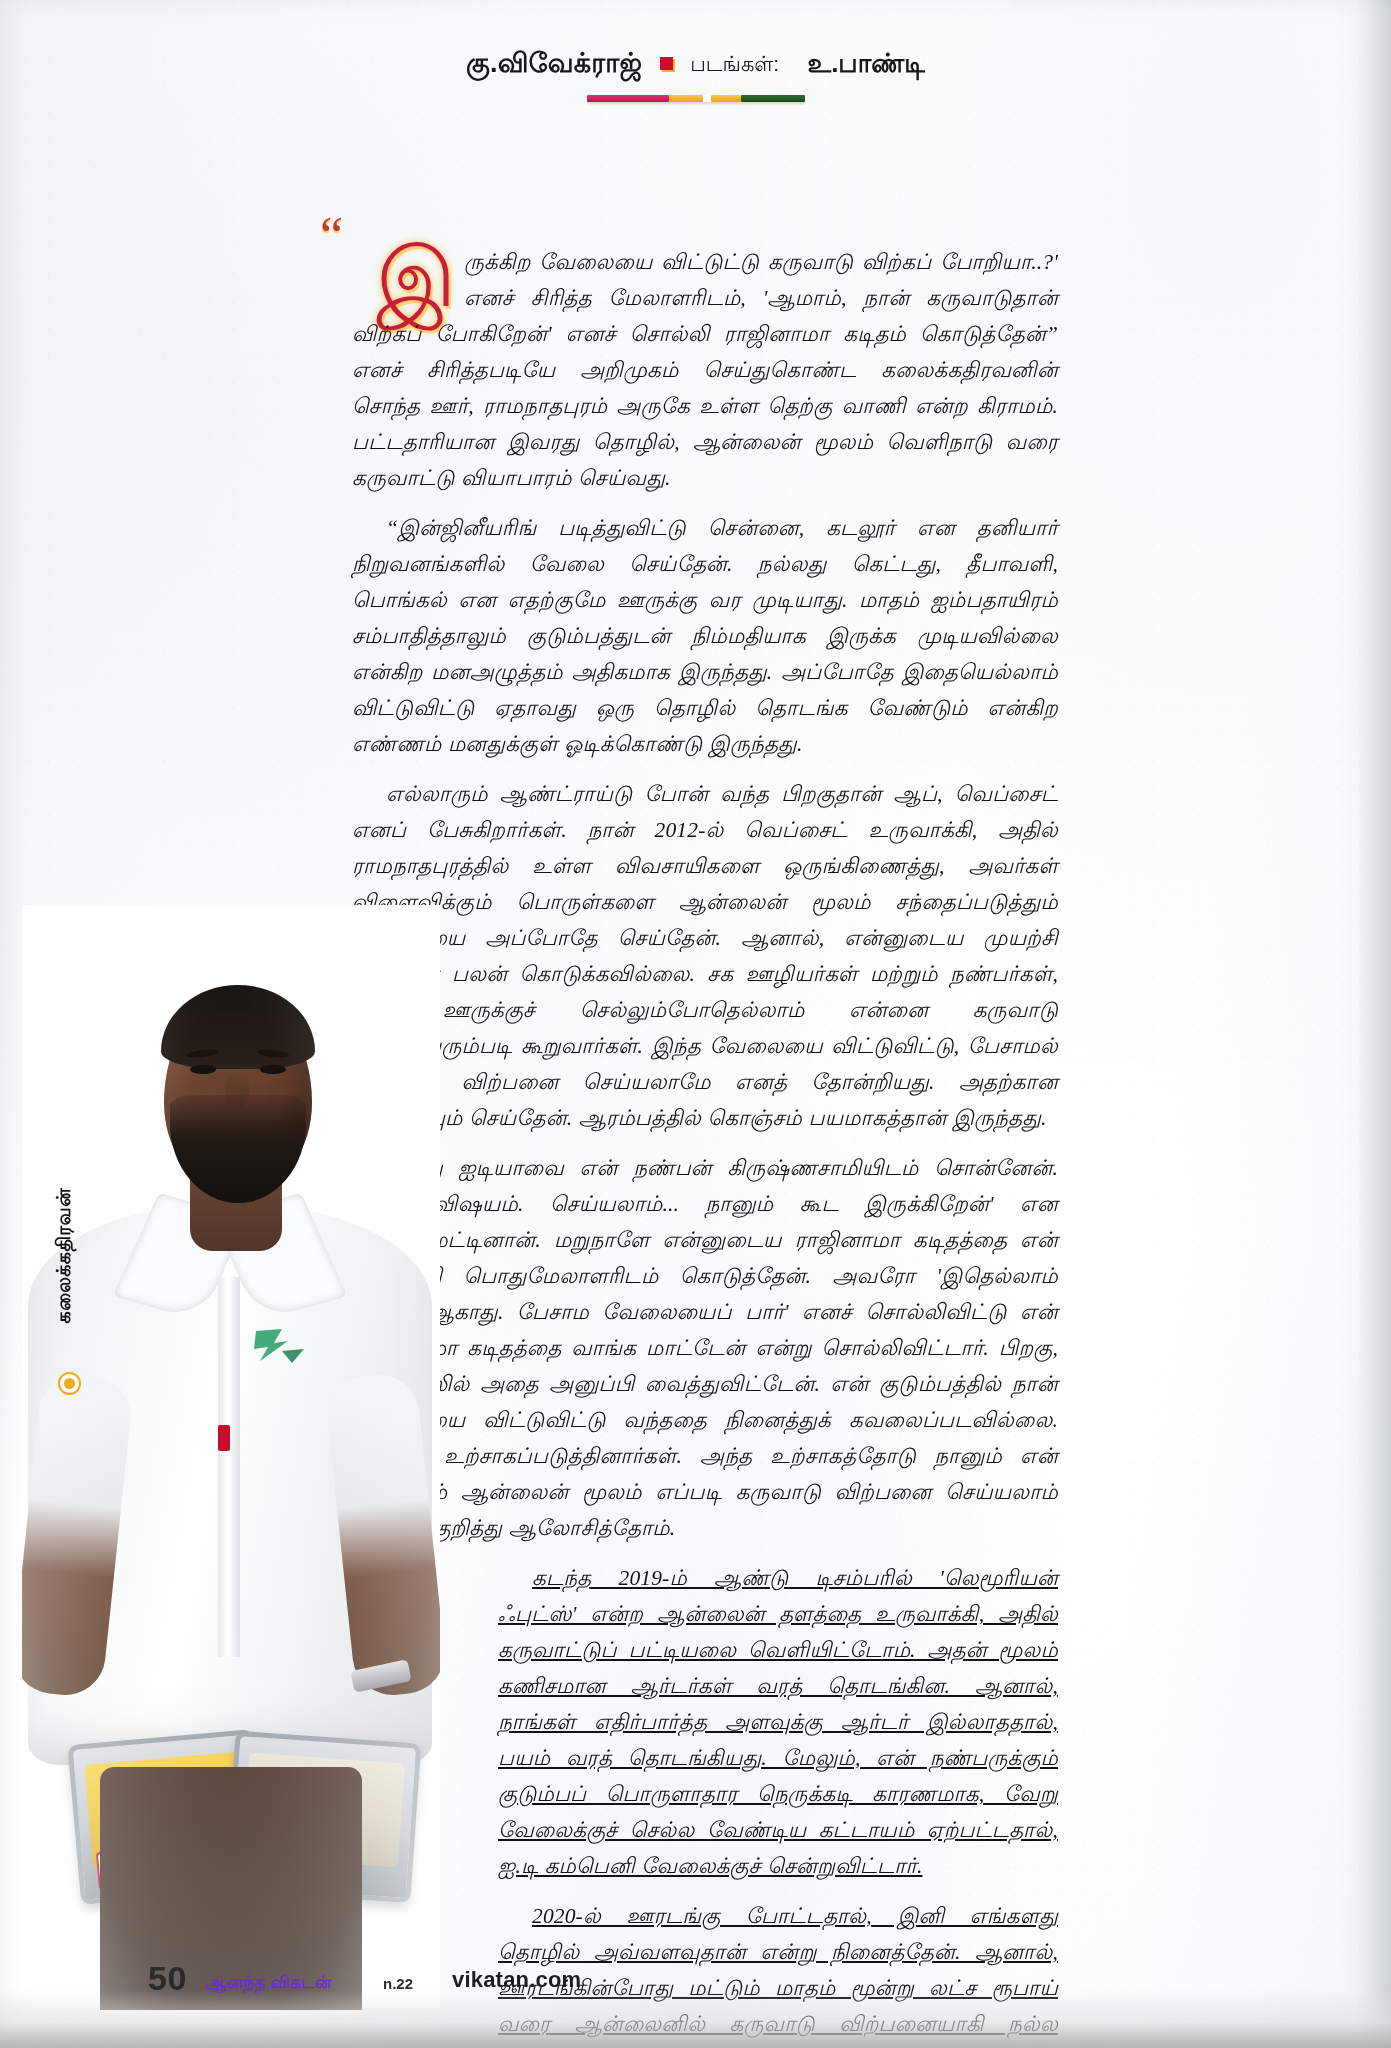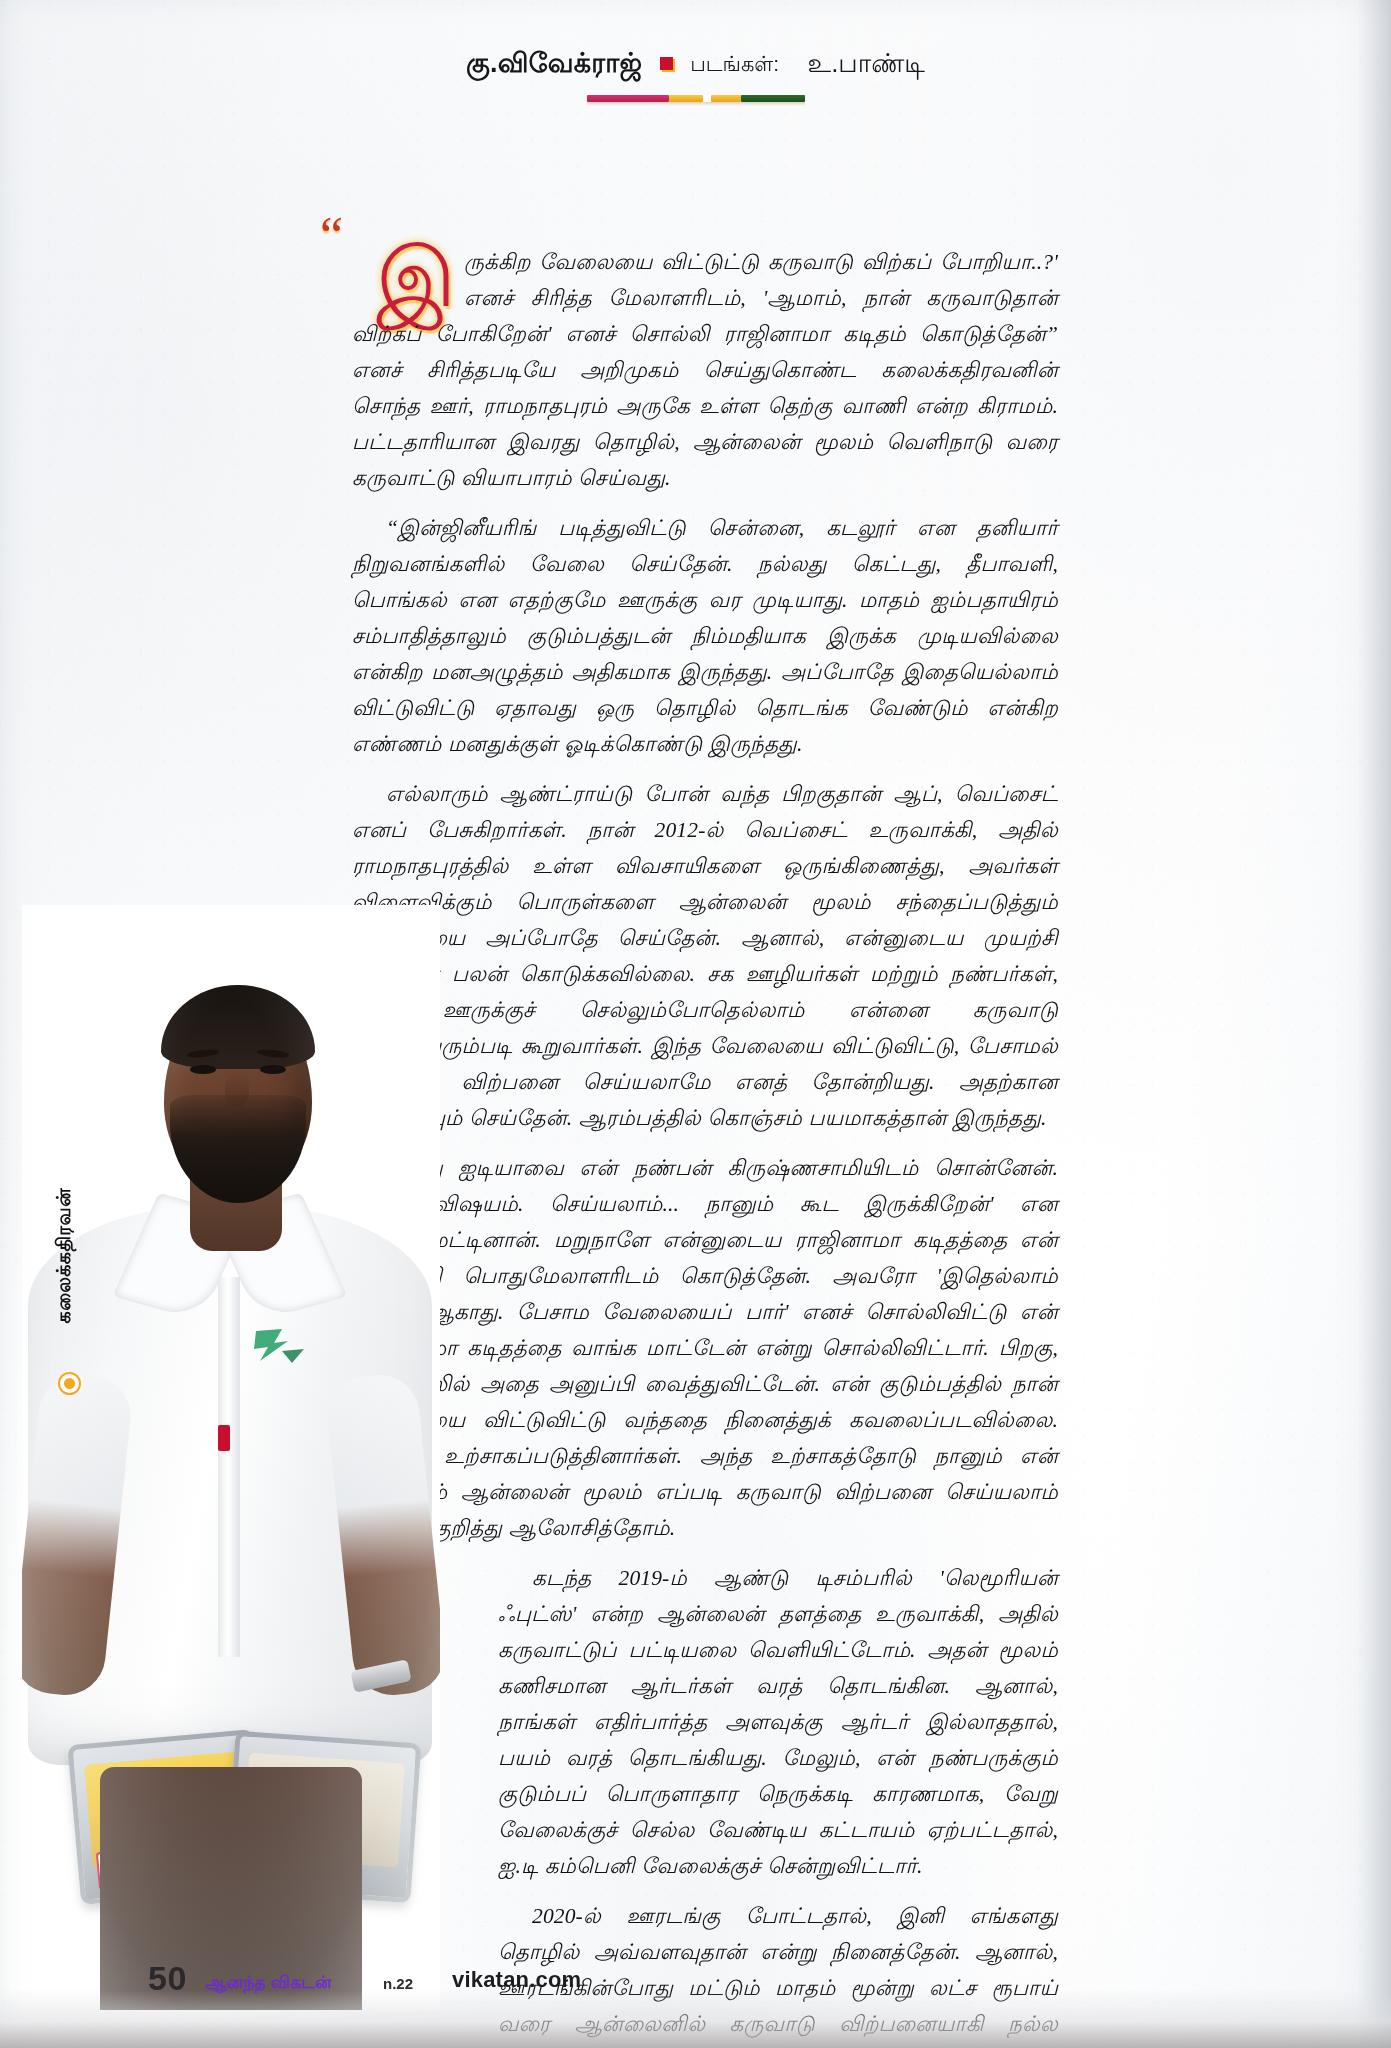--- a/index.html
+++ b/index.html
@@ -56,21 +56,21 @@
     display:inline-block;vertical-align:middle;
     width:13px;height:13px;margin:0 13px 4px 13px;
     background:#c8102e;
     box-shadow:2px 2px 0 0 #f2b31b;
   }
   .byline .lab{
     font-size:21px;font-weight:500;color:#1b1b1e;
     display:inline-block;vertical-align:middle;margin-right:24px;
   }
   .byline .photog{
-    font-size:26px;font-weight:400;color:#17171a;
+    font-size:26px;font-weight:700;color:#17171a;
     display:inline-block;vertical-align:middle;
   }
 
   
   .rule-wrap{
     position:absolute;top:95px;left:0;right:0;
     display:flex;justify-content:center;align-items:flex-start;
     pointer-events:none;
   }
   .rule-wrap .seg{height:7px;border-radius:1px;}
@@ -120,21 +120,21 @@
     font-style:normal;
     font-size:82px;
     line-height:66px;
     color:#c81d3c;
     margin:2px 8px -6px 24px;
     text-shadow:0 0 7px rgba(247,190,50,.95), 2px 3px 0 rgba(247,190,50,.55);
     font-weight:400;
   }
 
   
-  .narrow{width:560px;margin-left:146px;}
+  .narrow{width:560px;margin-left:146px;text-decoration:underline;}
 
   
   #photo{
     position:absolute;left:22px;top:905px;
     width:418px;height:1105px;
     overflow:hidden;
   }
   #photo .ph-bg{position:absolute;inset:0;background:#ffffff;}
   
   #photo .shirt{

